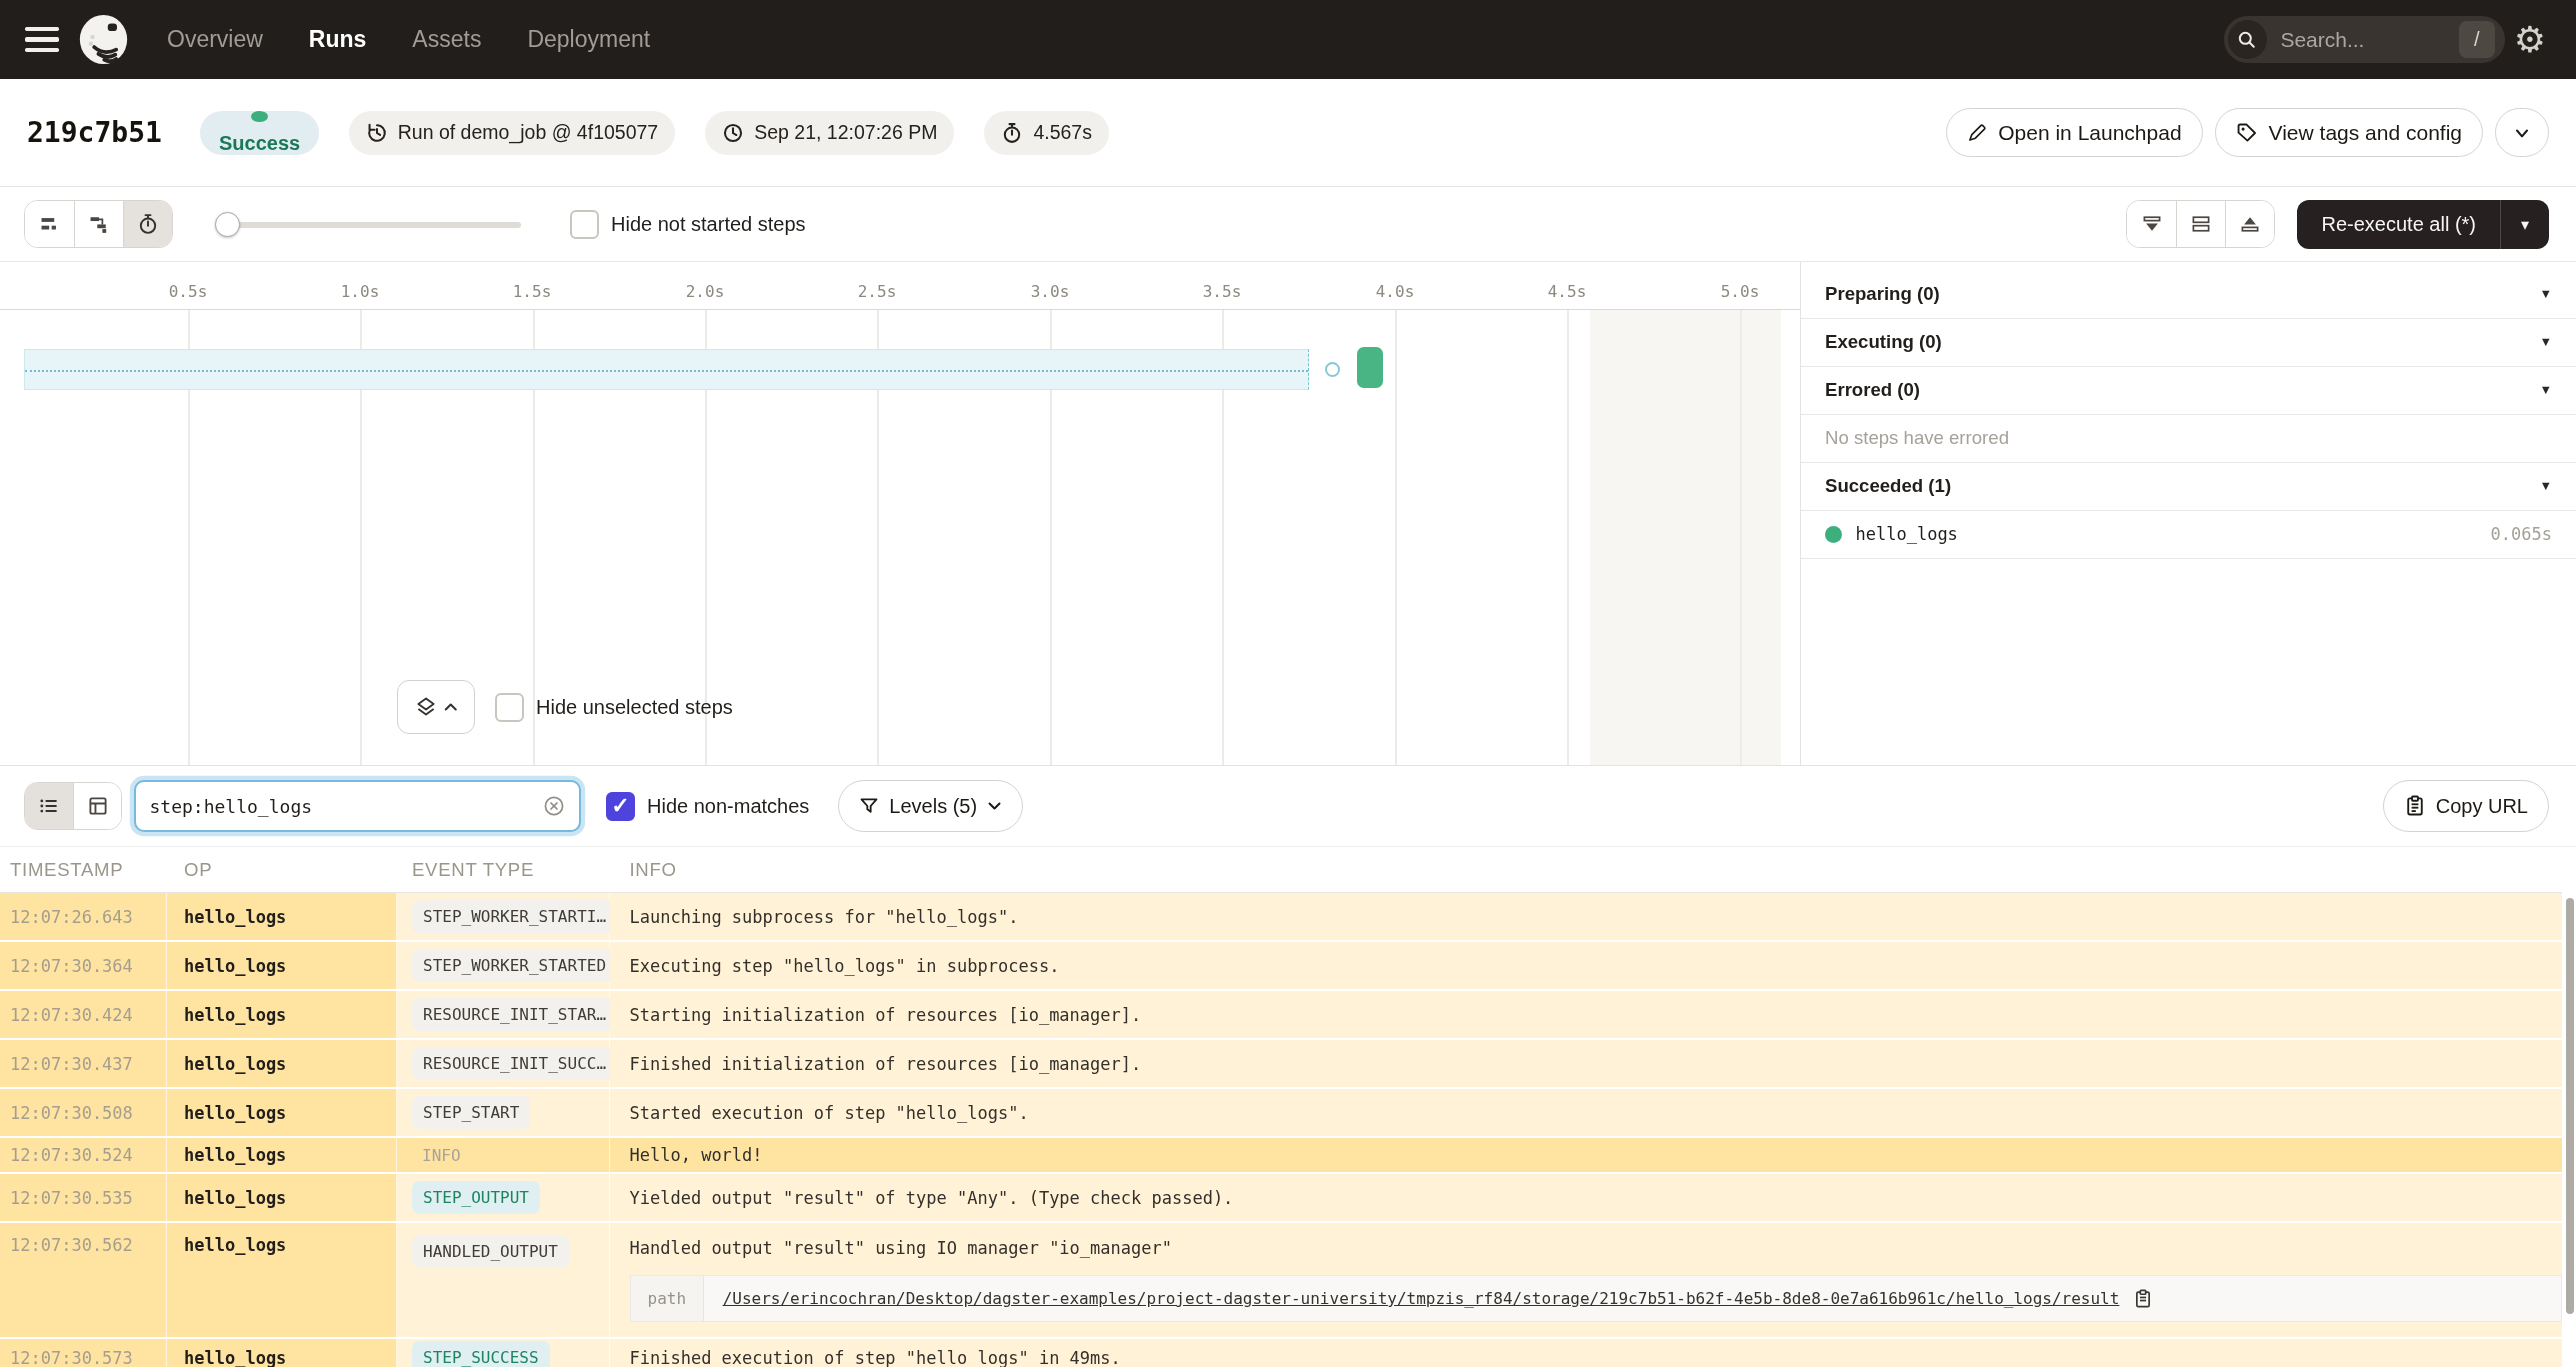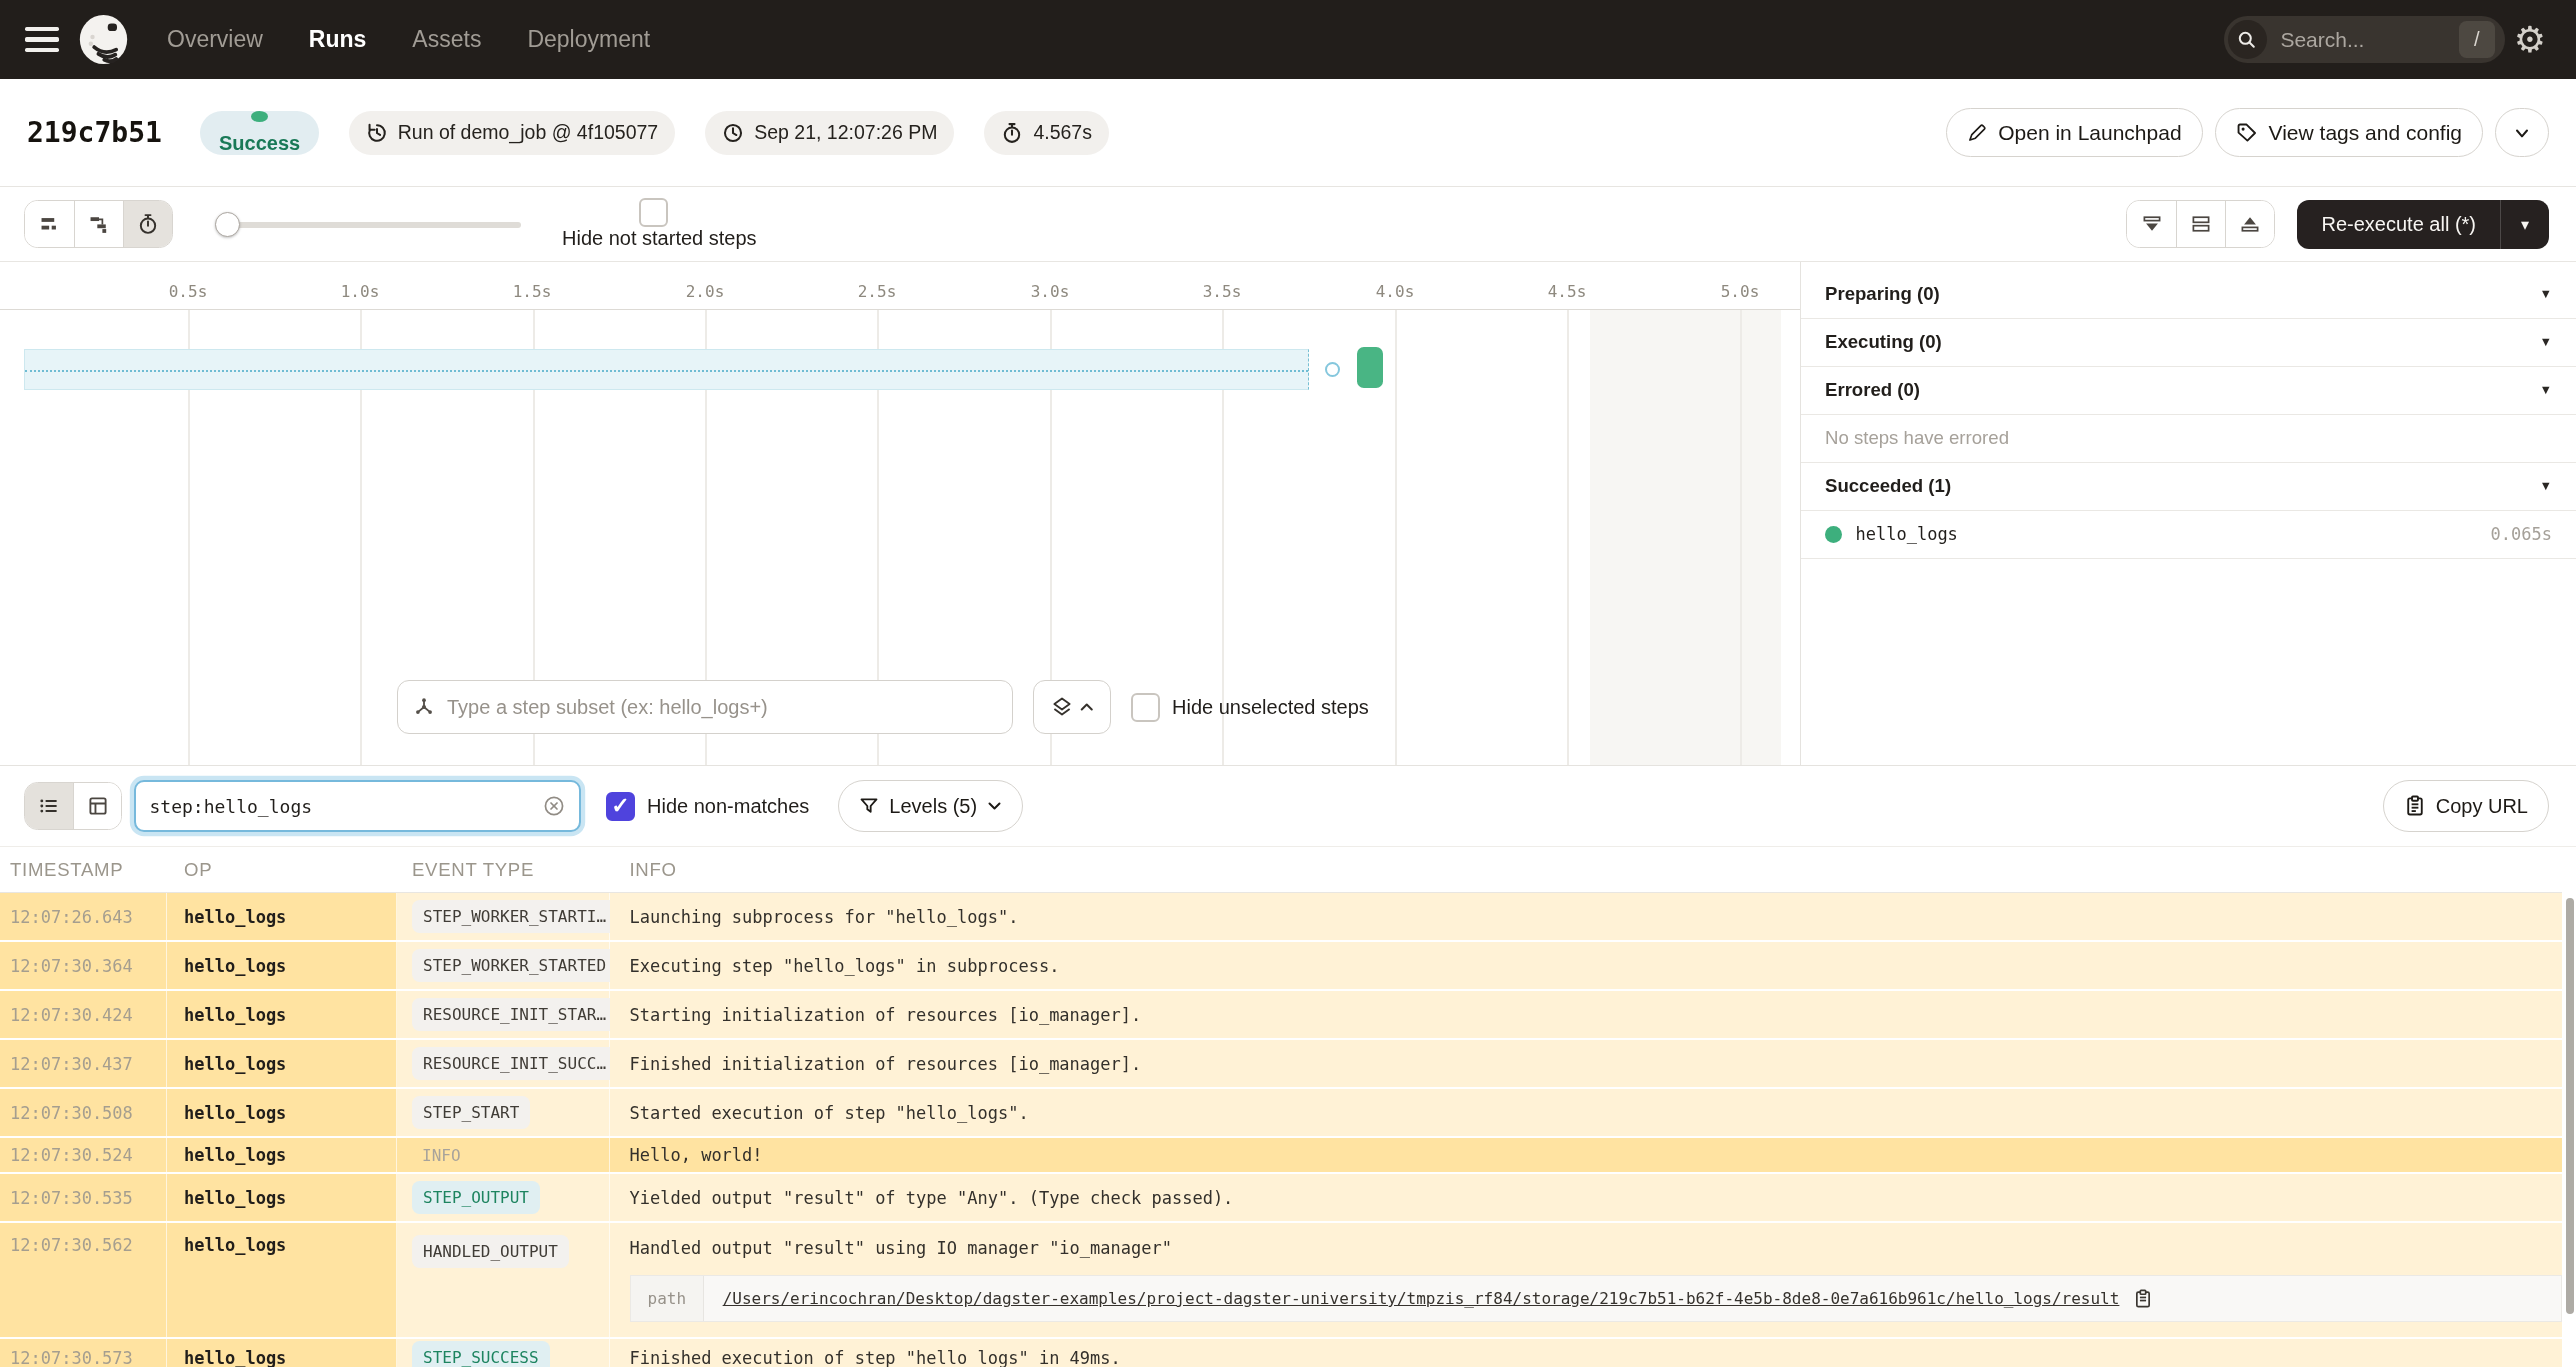--- a/index.html
+++ b/index.html
@@ -236,21 +236,21 @@
             <line x1="10" y1="2.5" x2="16" y2="2.5" stroke="#35312C" stroke-width="2.3" stroke-linecap="round"></line>
             <line x1="13" y1="2.5" x2="13" y2="6" stroke="#35312C" stroke-width="2.3"></line>
             <path d="M13 15 V10" stroke="#35312C" stroke-width="2.3" stroke-linecap="round"></path>
           </svg>
       </button>
     </div>
     <div class="slider">
       <div class="track"></div>
       <div class="knob"></div>
     </div>
-    <div style="display:flex;align-items:center;margin-left:29px;flex-direction:column;">
+    <div style="display:flex;align-items:center;margin-left:49px;">
       <div class="cbox"></div>
       <span class="cklabel">Hide not started steps</span>
     </div>
     <div class="gtb-right">
       <div class="seg">
         <button>
           <svg width="22" height="22" viewBox="0 0 26 26">
               <rect x="4" y="5" width="18" height="4" fill="none" stroke="#4B4641" stroke-width="2"></rect>
               <polygon points="13,21 6,12.5 20,12.5" fill="#4B4641"></polygon>
             </svg>
@@ -295,34 +295,20 @@
           <div class="gridline" style="left: 1567px;"></div>
           <div class="gridline" style="left: 1395px;"></div>
           <div class="gridline" style="left: 1222px;"></div>
           <div class="gridline" style="left: 1050px;"></div>
           <div class="gridline" style="left: 877px;"></div>
           <div class="gridline" style="left: 705px;"></div>
           <div class="gridline" style="left: 533px;"></div>
           <div class="gridline" style="left: 360px;"></div>
           <div class="gridline" style="left: 188px;"></div>
         <div class="overlay">
-          <div class="step-input">
-            <svg width="22" height="22" viewBox="0 0 26 26">
-                <g stroke="#55504A" stroke-width="2.2" stroke-linecap="round">
-                  <path d="M13 13 V5.5"></path>
-                  <path d="M13 13 l-6.5 5.5"></path>
-                  <path d="M13 13 l6.5 5.5"></path>
-                </g>
-                <circle cx="13" cy="5" r="2.2" fill="#55504A"></circle>
-                <circle cx="5.8" cy="19" r="2.2" fill="#55504A"></circle>
-                <circle cx="20.2" cy="19" r="2.2" fill="#55504A"></circle>
-                <circle cx="13" cy="13" r="2.4" fill="#55504A"></circle>
-              </svg>
-            <input placeholder="Type a step subset (ex: hello_logs+)" style="">
-          </div>
           <button class="layers-btn">
             <svg width="22" height="22" viewBox="0 0 26 26">
                 <path d="M13 3 L22 9.5 13 16 4 9.5 Z" fill="none" stroke="#35312C" stroke-width="2.2" stroke-linejoin="round"></path>
                 <path d="M4 15.5 l9 6.5 9-6.5" fill="none" stroke="#35312C" stroke-width="2.2" stroke-linejoin="round"></path>
               </svg>
             <svg width="13.5" height="10" viewBox="0 0 16 12">
                 <polyline points="2,9 8,3 14,9" fill="none" stroke="#35312C" stroke-width="2.4" stroke-linecap="round" stroke-linejoin="round"></polyline>
               </svg>
           </button>
           <div style="display:flex;align-items:center;">

